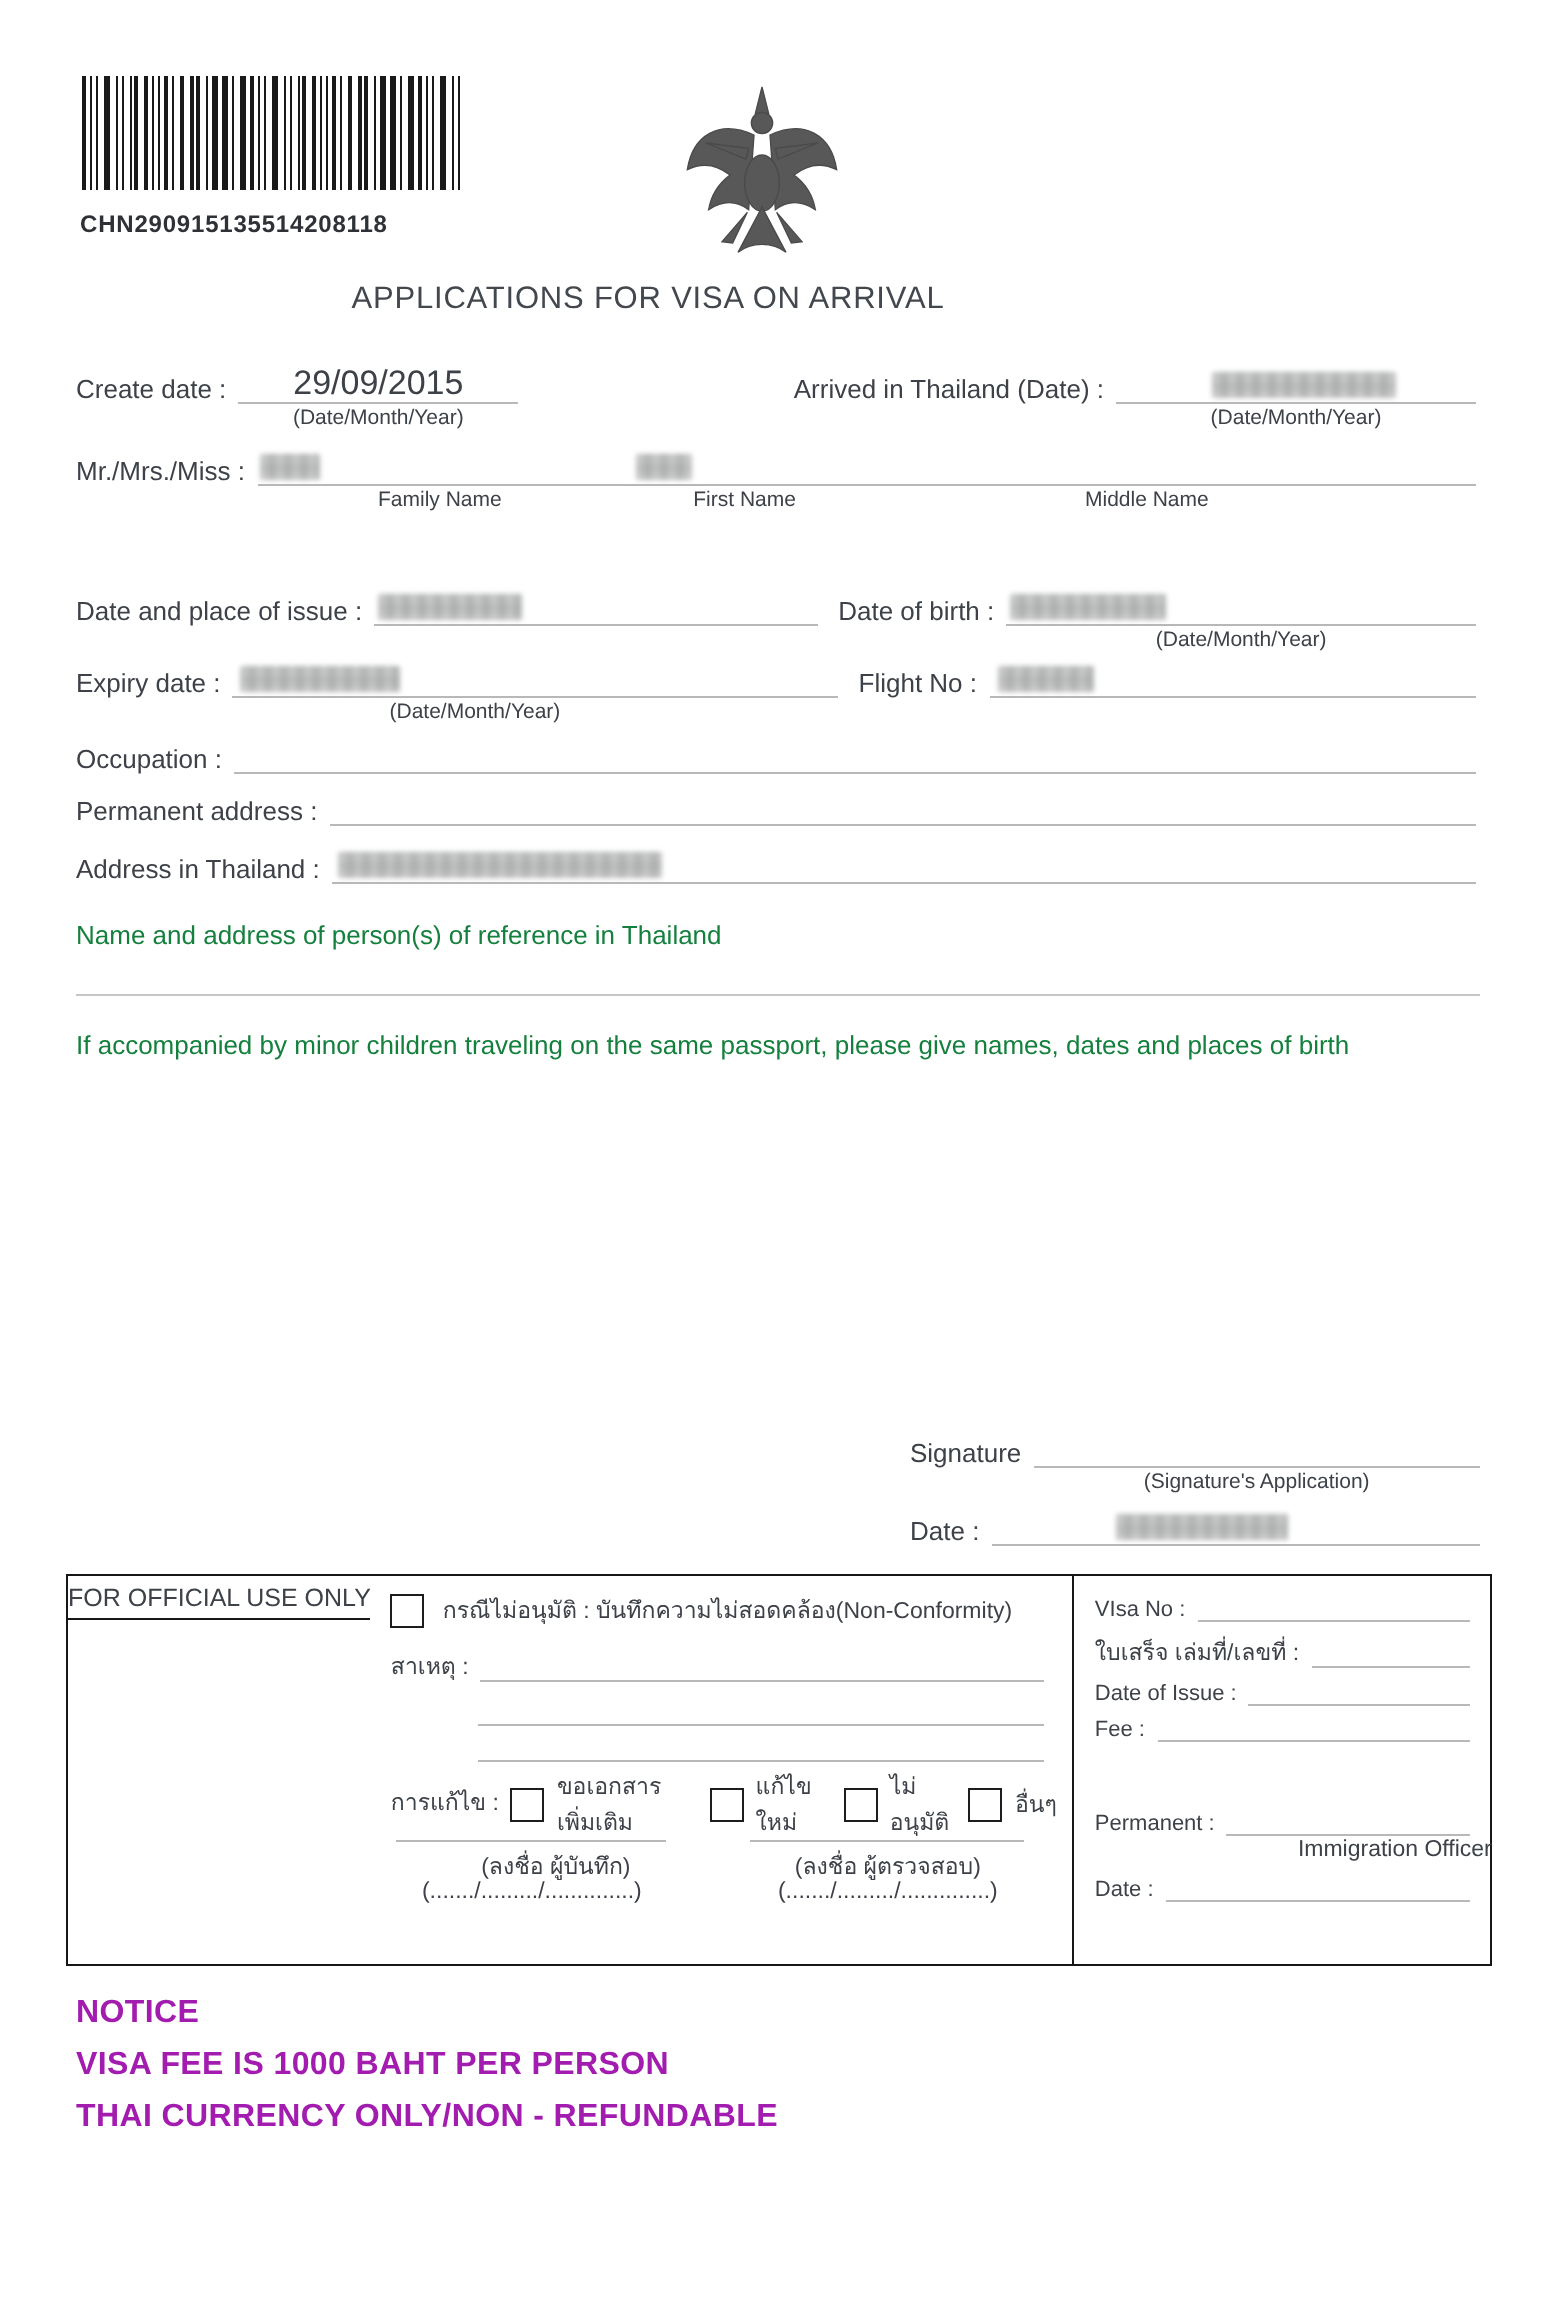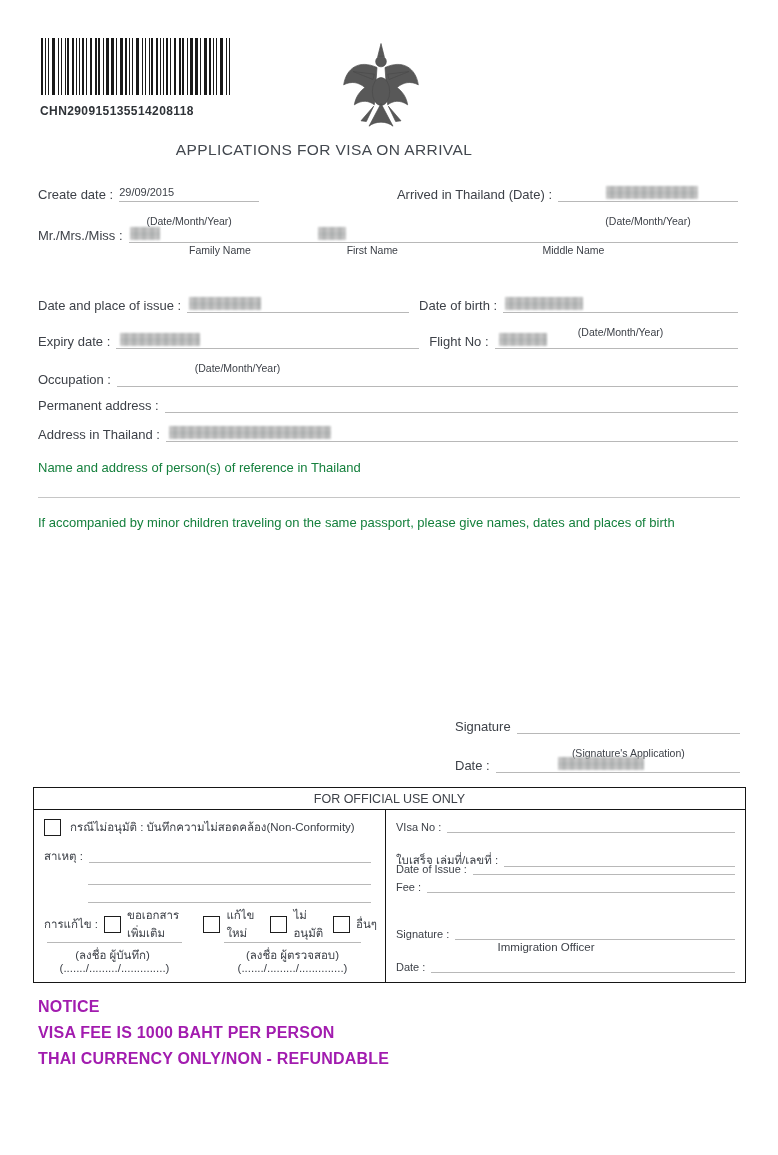--- a/index.html
+++ b/index.html
@@ -4,35 +4,35 @@
 <style>
   html,body{margin:0;padding:0;background:#e8e8e8;}
   .page{
     position:relative;width:778px;height:1155px;background:#ffffff;
     font-family:"Liberation Sans","DejaVu Sans",sans-serif;
     color:#3d4148;overflow:hidden;
   }
   .row{position:absolute;display:flex;align-items:flex-end;font-size:13px;color:#3d4148;}
   .lab{white-space:nowrap;padding-right:6px;line-height:1.1;}
   .line{position:relative;border-bottom:1px solid #b8b8b8;height:17px;}
-  .line .val{display:block;text-align:left;font-size:11px;line-height:16px;}
+  .line .val{display:block;text-align:center;font-size:17px;line-height:16px;}
   .hint{position:absolute;top:100%;left:50%;transform:translateX(-50%);
-        font-size:10.5px;margin-top:14px;white-space:nowrap;color:#3d4148;text-align:right;}
+        font-size:10.5px;margin-top:2px;white-space:nowrap;color:#3d4148;text-align:right;}
   .sublab{position:absolute;top:100%;transform:translateX(-50%);
         font-size:10.5px;margin-top:2px;white-space:nowrap;color:#3d4148;}
   .redact{position:absolute;bottom:2px;height:13px;border-radius:1px;
     background:
       repeating-linear-gradient(90deg,#dadada 0 4px,#c3c5c5 4px 8px),
       repeating-linear-gradient(0deg,#d6d6d6 0 4px,#c9cbcb 4px 8px);
     background-blend-mode:multiply;filter:blur(1.2px);opacity:.8;}
   .cb{display:inline-block;width:15px;height:15px;border:1.7px solid #1d1d1d;
       background:#fff;vertical-align:middle;flex:none;}
   .thai{font-size:11.5px;}
   .obox{position:absolute;left:33px;top:787px;width:711px;height:194px;
-        border:1.7px solid #161616;display:flex;flex-direction:column;}
+        border:1.7px solid #161616;display:flex;flex-direction:row;}
   .ohead{height:21px;border-bottom:1.7px solid #161616;display:flex;
          align-items:center;justify-content:center;font-size:12.5px;}
   .obody{flex:1;display:flex;}
   .ocol-l{width:351px;border-right:1.7px solid #161616;position:relative;}
   .ocol-r{flex:1;position:relative;font-size:11px;}
   .orow{position:absolute;display:flex;align-items:flex-end;}
   .oline{flex:1;border-bottom:1px solid #b8b8b8;height:14px;}
   .notice{position:absolute;left:38px;font-size:16px;letter-spacing:.2px;color:#a21caf;font-weight:bold;}
   .hr{position:absolute;left:38px;right:38px;border-top:1px solid #c6c6c6;height:0;}
   .statictext{position:absolute;font-size:13px;color:#15803d;}
@@ -226,44 +226,44 @@
           <span class="thai">ไม่อนุมัติ</span>
           <span class="cb"></span>
           <span class="thai">อื่นๆ</span>
         </div>
         <div class="orow" style="left:13px;top:118px;width:135px;">
             <span class="oline"></span>
           </div>
         <div class="orow" style="left:190px;top:118px;width:137px;">
             <span class="oline"></span>
           </div>
-        <div class="thai" style="position:absolute;left:11px;top:136px;width:135px;text-align:center;">(ลงชื่อ ผู้บันทึก)</div>
+        <div class="thai" style="position:absolute;left:25px;top:136px;width:135px;text-align:center;">(ลงชื่อ ผู้บันทึก)</div>
         <div class="thai" style="position:absolute;left:190px;top:136px;width:137px;text-align:center;">(ลงชื่อ ผู้ตรวจสอบ)</div>
         <div class="thai" style="position:absolute;left:13px;top:152px;width:135px;text-align:center;">(......./........./..............)</div>
         <div class="thai" style="position:absolute;left:190px;top:152px;width:137px;text-align:center;">(......./........./..............)</div>
       </div>
       <div class="ocol-r">
         <div class="orow" style="left:10px;right:10px;top:8px;">
           <span class="lab">VIsa No :</span>
           <span class="oline"></span>
         </div>
-        <div class="orow" style="left:10px;right:10px;top:42px;justify-content:flex-end;">
+        <div class="orow" style="left:10px;right:10px;top:31px;justify-content:flex-end;">
           <span class="thai lab">ใบเสร็จ เล่มที่/เลขที่ :</span>
           <span class="oline"></span>
         </div>
         <div class="orow" style="left:10px;right:10px;top:50px;">
           <span class="lab">Date of Issue :</span>
           <span class="oline"></span>
         </div>
         <div class="orow" style="left:10px;right:10px;top:68px;">
           <span class="lab">Fee :</span>
           <span class="oline"></span>
         </div>
         <div class="orow" style="left:10px;right:10px;top:115px;">
-          <span class="lab">Signature :</span>
+          <span class="lab">Permanent :</span>
           <span class="oline"></span>
         </div>
         <div style="position:absolute;left:60px;top:131px;width:200px;text-align:center;font-size:11.5px;">Immigration Officer</div>
         <div class="orow" style="left:10px;right:10px;top:148px;">
           <span class="lab">Date :</span>
           <span class="oline"></span>
         </div>
       </div>
     </div>
   </div>

